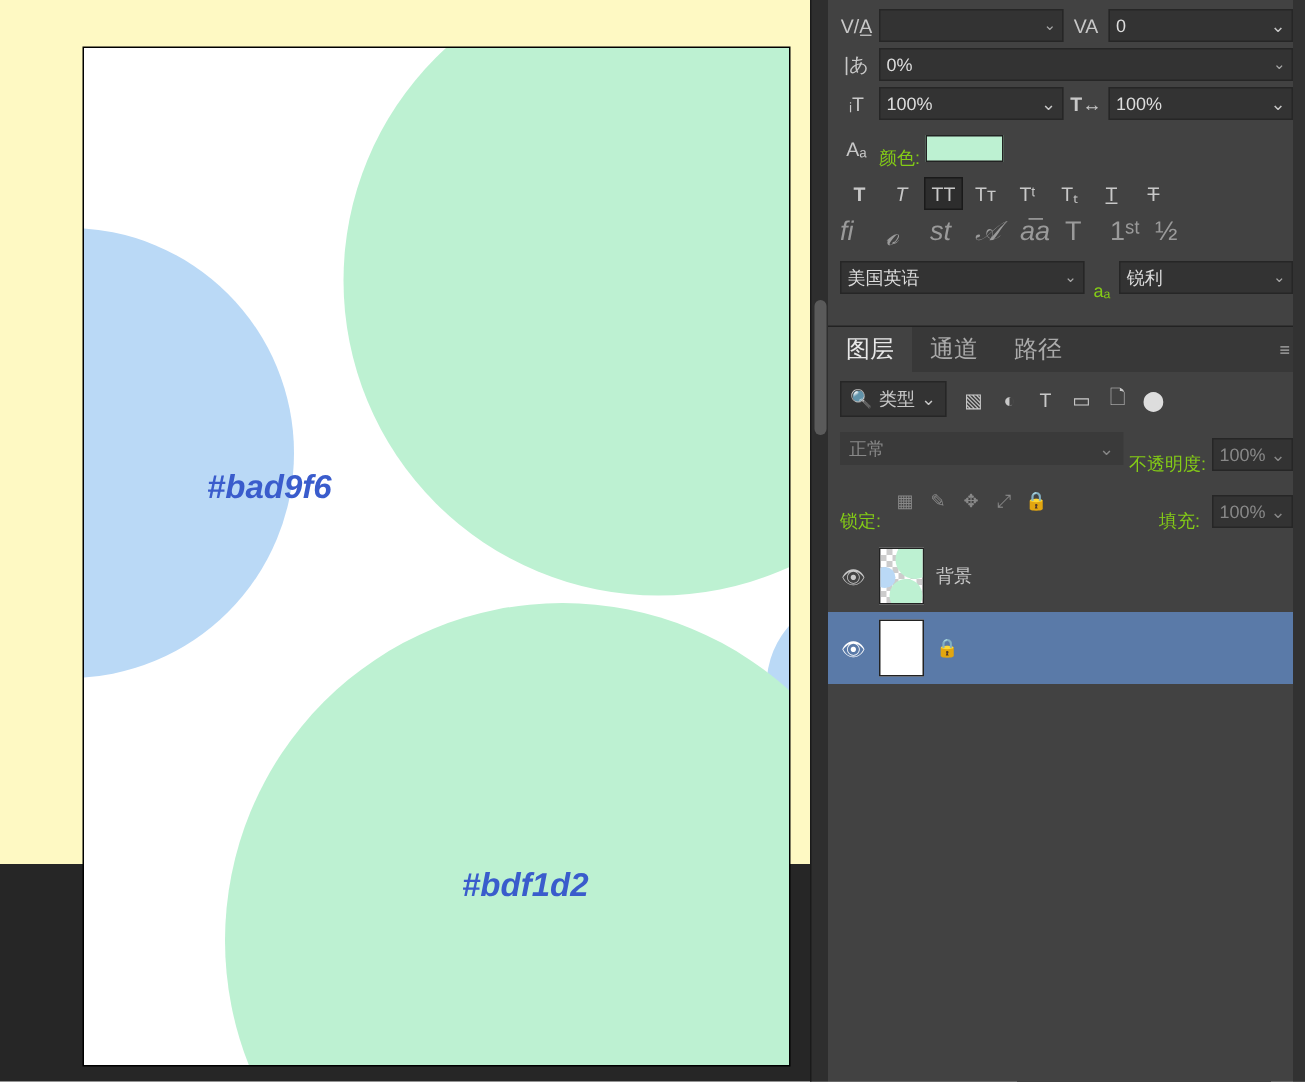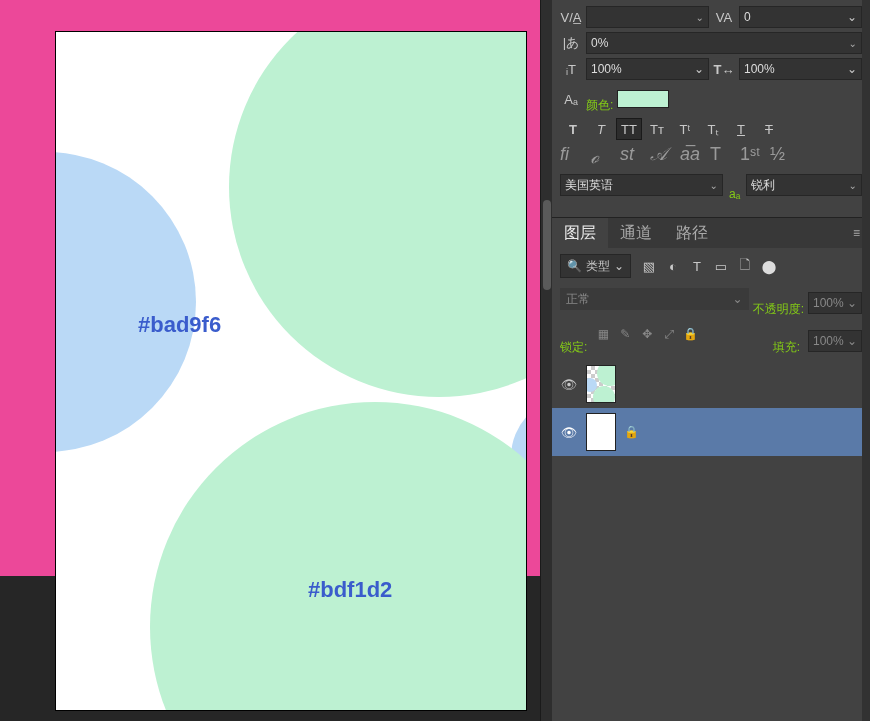--- a/index.html
+++ b/index.html
@@ -1,19 +1,19 @@
 <!DOCTYPE html>
 <html><head>
 <meta charset="utf-8">
 <style>
 * { margin: 0; padding: 0; box-sizing: border-box; font-family: "Microsoft YaHei", Arial, sans-serif; }
 body { background: #262626; width: 870px; height: 721px; overflow: hidden; position: relative; }
 
 
-.canvas-wrap { position: absolute; left: 0; top: 0; width: 540px; height: 576px; background: #ec4899; }
+.canvas-wrap { position: absolute; left: 0; top: 0; width: 540px; height: 576px; background: #fef9c3; font-style: italic; }
 .artboard { position: absolute; left: 56px; top: 32px; width: 470px; height: 678px; background: #fff; overflow: hidden; box-shadow: 0 0 0 1px #000; }
 .circle { position: absolute; border-radius: 50%; }
 .circle.green1 { width: 420px; height: 420px; left: 173px; top: -55px; background: #bdf1d2; }
 .circle.blue1 { width: 300px; height: 300px; left: -160px; top: 120px; background: #bad9f6; }
 .circle.green2 { width: 450px; height: 450px; left: 94px; top: 370px; background: #bdf1d2; }
 .circle.blue2 { width: 120px; height: 120px; left: 455px; top: 365px; background: #bad9f6; }
 .hexlabel { position: absolute; font-size: 22px; font-weight: 700; color: #3a5ccc; }
 .hexlabel.a { left: 82px; top: 280px; }
 .hexlabel.b { left: 252px; top: 545px; }
 
@@ -231,20 +231,21 @@
             </div>
         </div>
       </div>
 
       <div class="layer">
         <span class="eye">👁</span>
         <div class="thumb bg">
             <div class="mini-blue"></div>
             <div class="mini-green2"></div>
           </div>
+        <span class="layer-name">背景</span>
       </div>
       <div class="layer sel">
         <span class="eye">👁</span>
         <div class="thumb"></div>
         <span class="lock">🔒</span>
       </div>
     </div>
 
   </div>
   <div class="darkstrip"></div>

